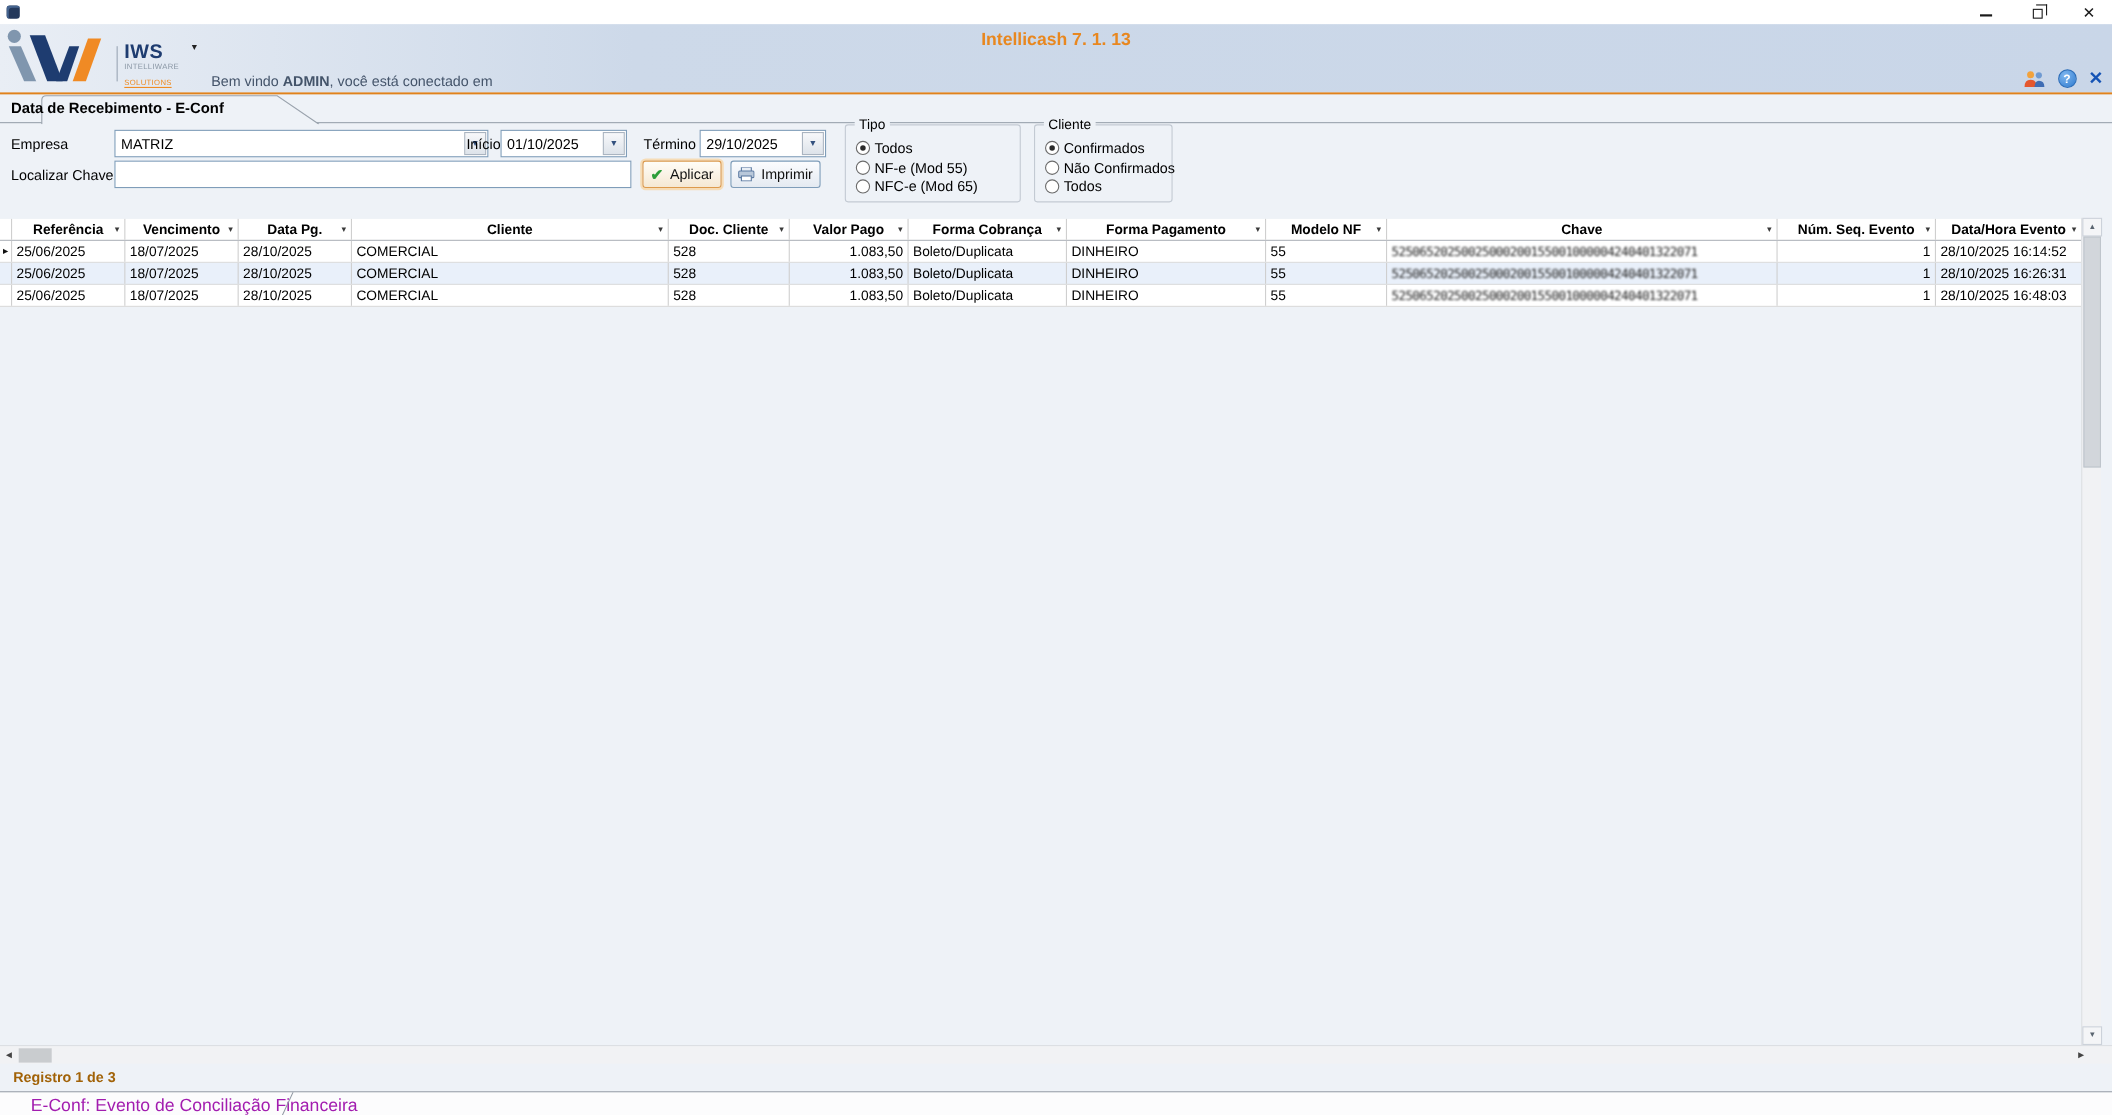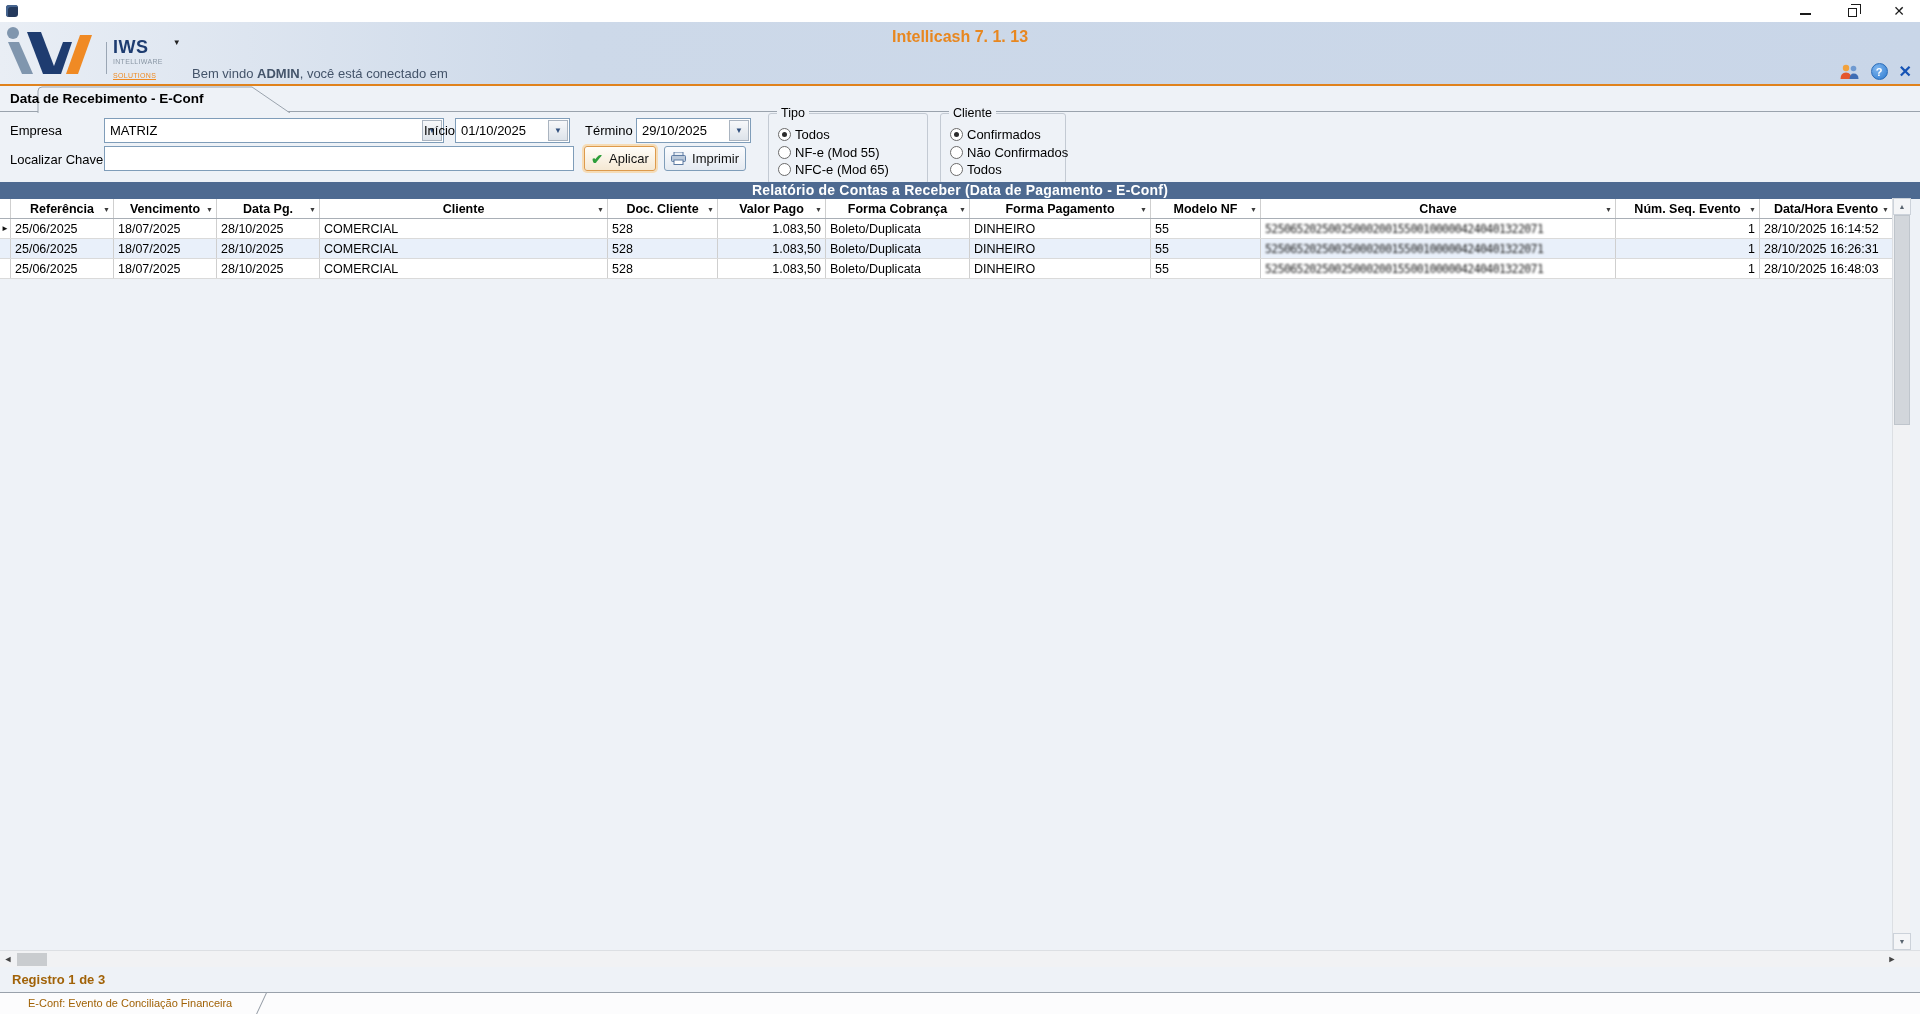--- a/index.html
+++ b/index.html
@@ -88,21 +88,21 @@
   .vscroll .sbtn.bottom { position:absolute; bottom:0; }
   .hscroll { position:absolute; top:864px; left:0; width:1920px; height:17px; background:#f1f2f4; border-top:1px solid #dcdfe3; }
   .hscroll .sbtn { position:absolute; top:0; height:16px; border:none; background:transparent; font-size:9px; color:#444; }
   .hscroll .sbtn.left { left:0; width:16px; }
   .hscroll .sbtn.right { left:1884px; width:16px; }
   .hthumb { position:absolute; top:2px; left:17px; width:30px; height:13px; background:#c9cccf; }
 
   .record-counter { position:absolute; top:886px; left:12px; font-size:13px; font-weight:bold; color:#a16207; }
 
   .statusbar { position:absolute; top:906px; left:0; width:1920px; height:22px; background:#fcfcfd; border-top:1px solid #99a1ab; }
-  .status-text { position:absolute; left:28px; top:4px; font-size:11px; color:#a16207; white-space:nowrap; }
+  .status-text { position:absolute; left:28px; top:4px; font-size:16px; color:#a21caf; white-space:nowrap; }
   .status-notch { position:absolute; left:248px; top:0; width:14px; height:21px; border-right:1px solid #8f97a1; transform:skewX(-25deg); }
 </style>
 </head>
 <body>
 
 <div class="window">
 
   <div class="titlebar">
     <div class="app-icon"></div>
     <div class="win-controls">
@@ -232,21 +232,20 @@
             <div class="radio"></div>
             <span>Não Confirmados</span>
           </div>
         <div class="ropt">
             <div class="radio"></div>
             <span>Todos</span>
           </div>
       </div>
     </div>
 
-    <div class="grid-titlebar">Relatório de Contas a Receber (Data de Pagamento - E-Conf)</div>
 
     <div class="grid">
       <div class="ghead">
         <div class="cell c0 hcell"></div>
         <div class="cell c1 hcell">
             <span>Referência</span>
             <span class="harrow">▼</span>
           </div>
         <div class="cell c2 hcell">
             <span>Vencimento</span>

